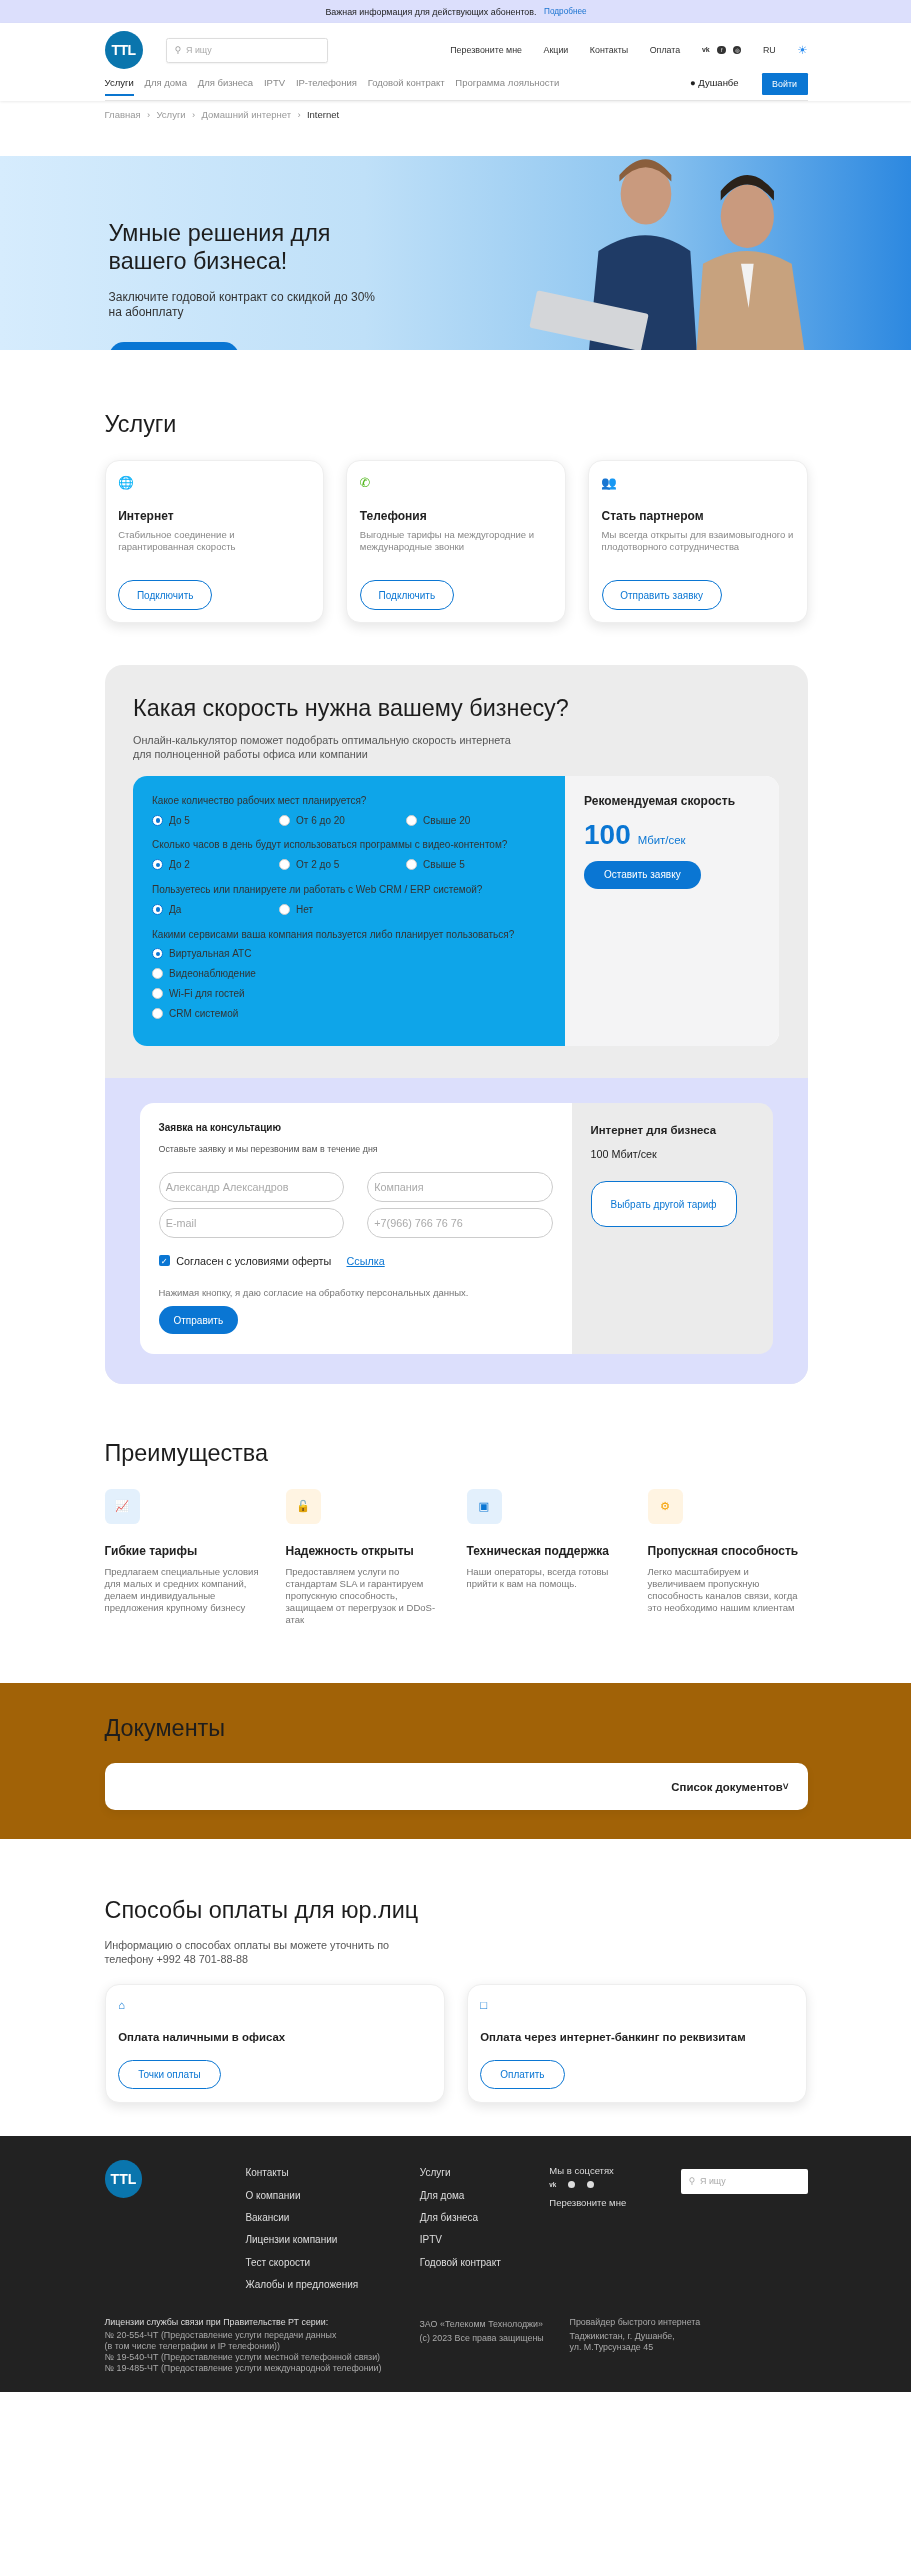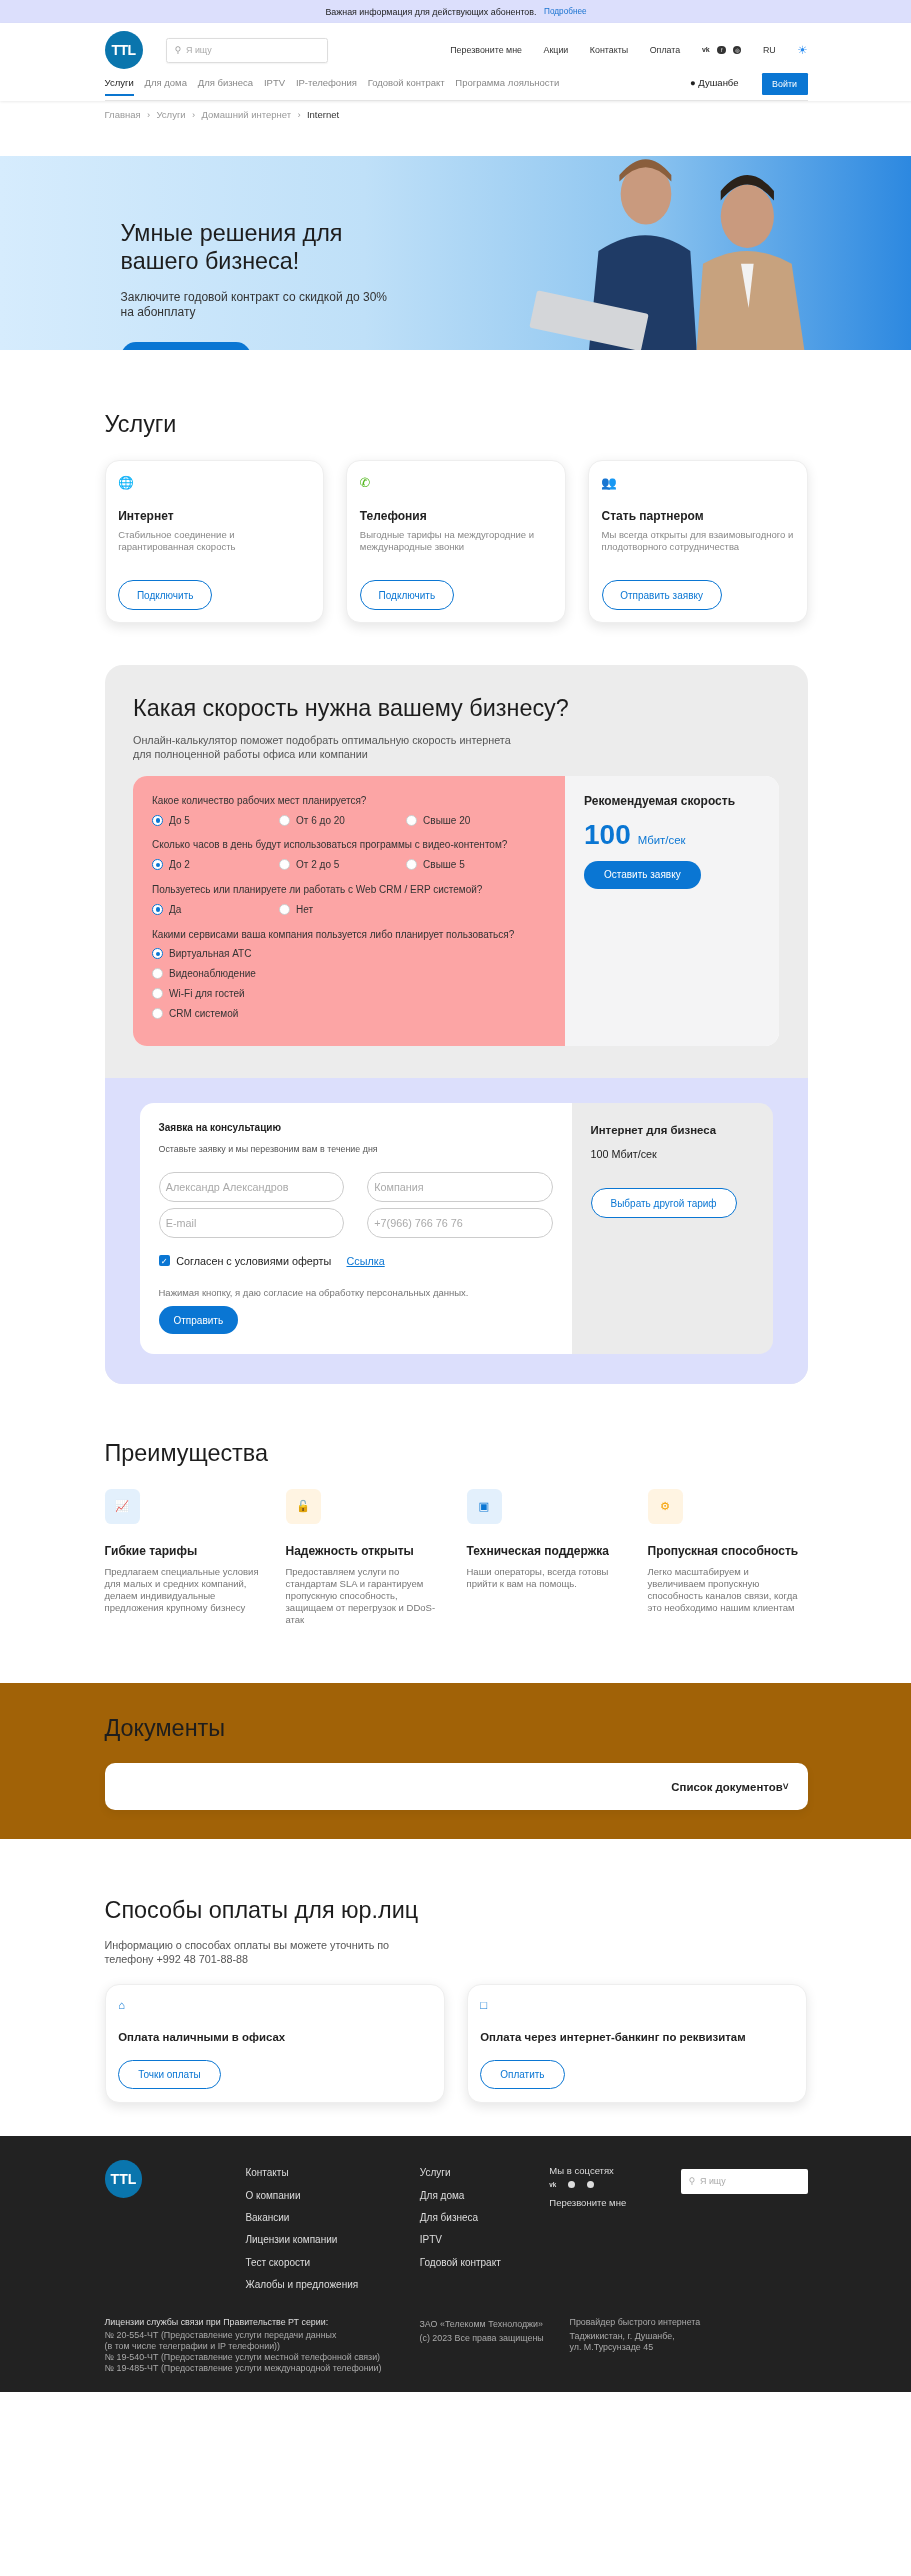--- a/index.html
+++ b/index.html
@@ -25,21 +25,21 @@
 .nav .active{color:#222;position:relative}
 .nav .active:after{content:"";position:absolute;left:0;right:0;bottom:-8.2px;height:1.9px;background:#0a75cf}
 .city{margin-left:auto;margin-right:23px;font-size:9.5px;color:#222;margin-top:0}
 .login{background:#0a76d3;color:#fff;width:46px;height:21.5px;border-radius:1.3px;display:flex;align-items:center;justify-content:center;font-size:8.9px;margin-top:-3.8px}
 
 .crumbs{height:55px;display:flex;align-items:flex-start;padding-top:8.2px;font-size:9.5px;color:#999;gap:6.3px}
 .crumbs .cur{color:#333}
 
 .hero{height:194px;background:linear-gradient(90deg,#d6ecfd 0%,#bfe0f8 40%,#8fc6f0 70%,#2c88e0 100%);position:relative;overflow:hidden}
 .hero .wrap{height:100%}
-.hero-text{position:absolute;left:16px;top:63px;width:272px}
+.hero-text{position:absolute;left:4px;top:63px;width:272px}
 .hero h1{font-size:23.4px;font-weight:normal;line-height:28px;color:#1d1d1d}
 .hero p{font-size:12px;line-height:15px;color:#333;margin-top:15px}
 .btn-primary{display:inline-flex;align-items:center;justify-content:center;background:#0a76d3;color:#fff;border-radius:15px;font-size:10px;height:30px;padding:0 21.5px}
 .hero .btn-primary{margin-top:21.5px;height:30px;width:130px}
 .hero-img{position:absolute;right:-104px;top:0;width:437px;height:194px}
 
 .sec-title{font-size:23.4px;font-weight:normal;color:#1d1d1d}
 .services{padding-top:61px;padding-bottom:42px}
 .cards3{display:flex;gap:22px;margin-top:21.5px}
 .scard{width:220px;height:163px;border-radius:14px;background:#fff;box-shadow:0 3.8px 11.4px rgba(0,0,0,.10);border:0.6px solid #eee;padding:14px 12.7px;position:relative}
@@ -47,21 +47,21 @@
 .scard h3{font-size:12px;font-weight:bold;margin-top:17.7px}
 .scard p{font-size:9.5px;color:#888;line-height:12px;margin-top:6.3px}
 .btn-outline{display:inline-flex;align-items:center;justify-content:center;border:0.9px solid #0a76d3;color:#0a76d3;border-radius:15px;height:30px;font-size:10px;padding:0 17.7px;background:#fff}
 .scard .btn-outline{position:absolute;left:12.7px;bottom:11.4px}
 
 .calc{width:703px;margin:0 auto;border-radius:17.7px;background:#ececec;overflow:hidden}
 .calc-top{padding:30px 28.5px 0}
 .calc h2{font-size:23.4px;font-weight:normal;color:#1d1d1d}
 .calc .sub{font-size:10.8px;color:#555;line-height:14.6px;margin-top:11.4px;width:393px}
 .calc-box{margin-top:14px;display:flex;border-radius:14px;overflow:hidden;background:#fff;margin-bottom:32px}
-.calc-left{width:432px;padding:17.7px 19px;background:#fca5a5}
+.calc-left{width:432px;padding:17.7px 19px;background:#0ea5e9}
 .q{font-size:10px;color:#333;line-height:13.3px}
 .opts{display:flex;margin-top:7.6px;margin-bottom:12.7px}
 .opt{display:flex;align-items:center;gap:6.3px;font-size:10px;color:#333;width:127px}
 .radio{width:10.8px;height:10.8px;border-radius:50%;border:0.6px solid #ccc;background:#fff;position:relative;flex:none}
 .radio.on{border-color:#0a76d3}
 .radio.on:after{content:"";position:absolute;left:2.5px;top:2.5px;width:4.4px;height:4.4px;border-radius:50%;background:#0a76d3}
 .vlist .opt{margin-bottom:8.9px;width:auto}
 .calc-right{flex:1;background:#f4f4f5;padding:17.7px 19px}
 .calc-right h4{font-size:12px;font-weight:bold}
 .speed{color:#0a76d3;margin-top:10px;display:flex;align-items:baseline}
@@ -78,21 +78,21 @@
 .field{height:30px;border:0.6px solid #ccc;border-radius:15px;padding:0 6.3px;display:flex;align-items:center;font-size:10.8px;color:#aaa;flex:1;background:#fff}
 .fields{margin-top:17.7px;display:flex;flex-direction:column;gap:6.3px}
 .chk{display:flex;align-items:center;margin-top:16.5px;font-size:10.8px;color:#222;gap:6.3px}
 .box{width:11.4px;height:11.4px;border-radius:1.9px;background:#0a76d3;color:#fff;font-size:8.2px;display:flex;align-items:center;justify-content:center}
 .chk .link{color:#0a76d3;text-decoration:underline;margin-left:8.9px}
 .consent{font-size:9.5px;color:#777;margin-top:20px}
 .cleft .btn-primary{margin-top:8.9px;height:28px;padding:0 15px;font-size:10px}
 .cright{flex:1;background:#ebebeb;padding:21px 19px}
 .cright h4{font-size:11.4px;font-weight:bold}
 .cright .val{font-size:10.8px;margin-top:12.7px}
-.cright .btn-outline{margin-top:28px;height:30px;padding:0 19px}
+.cright .btn-outline{margin-top:21px;height:46px;padding:0 19px}
 
 .adv{padding-top:56px;padding-bottom:57px}
 .adv-row{display:flex;margin-top:21.5px}
 .advi{width:181px}
 .adv .ibox{width:35px;height:35px;border-radius:6.3px;display:flex;align-items:center;justify-content:center;font-size:11.4px}
 .adv .blue{background:#e3f0fc;color:#0a76d3}
 .adv .orange{background:#fff4e2;color:#f5a000}
 .advi h4{font-size:12px;font-weight:bold;margin-top:20px}
 .advi p{font-size:9.5px;color:#777;line-height:12px;margin-top:7.6px;width:158px}
 

